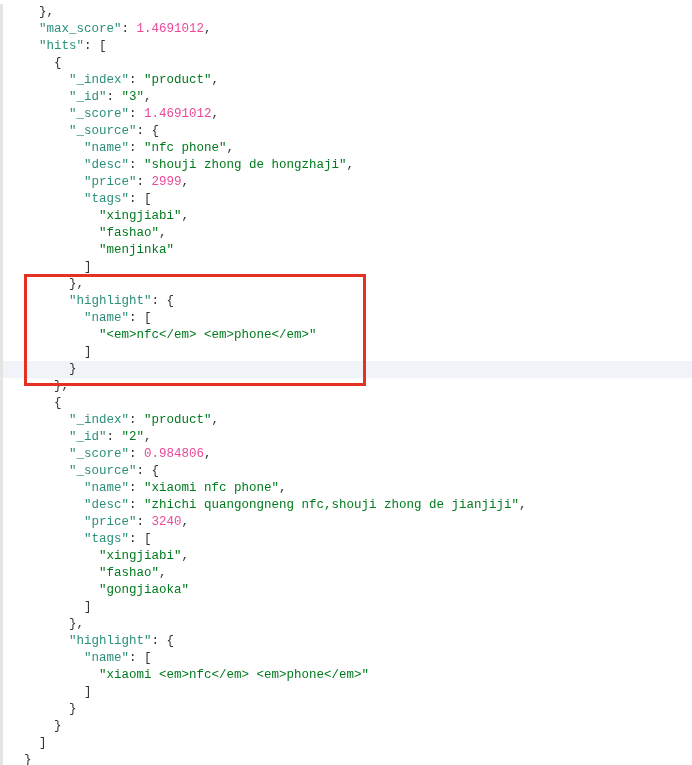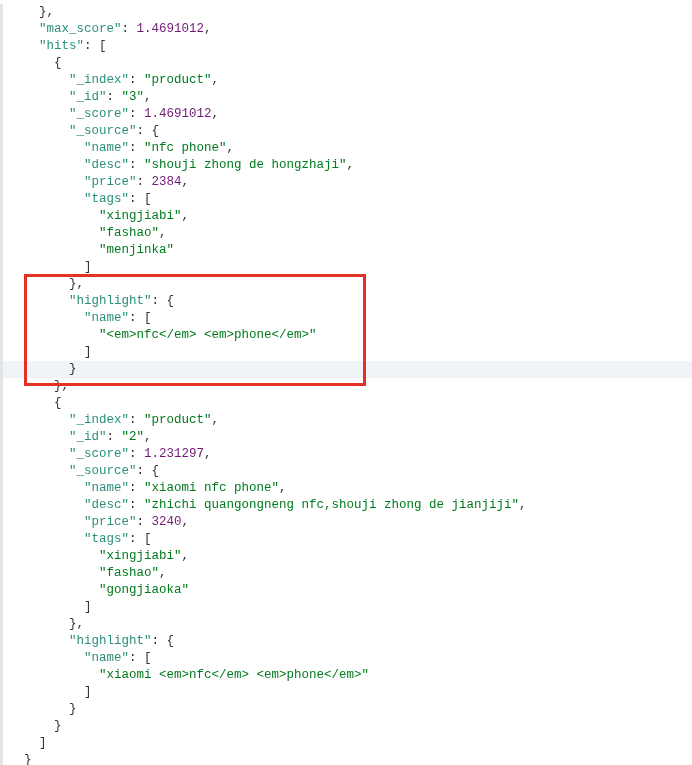--- a/index.html
+++ b/index.html
@@ -19,21 +19,21 @@
   }
   .line {
     position: relative;
     white-space: pre;
     padding-left: 6px;
     border-left: 3px solid #e4e4e4;
   }
   .ks { color: #2a8f7b; }   
   .vs { color: #007a1e; }   
   .punc { color: #333; }
-  .num { color: #701a75; }
+  .num { color: #ec4899; }
   .caret-row {
     background: #f0f3f7;
   }
   .highlight-box {
     position: absolute;
     border: 3px solid #e53123;
     pointer-events: none;
   }
 </style>
 </head>
@@ -44,37 +44,37 @@
       <div class="line"><span class="punc">    },</span></div>
       <div class="line"><span class="punc">    </span><span class="ks">"max_score"</span><span class="punc">: </span><span class="num">1.4691012</span><span class="punc">,</span></div>
       <div class="line"><span class="punc">    </span><span class="ks">"hits"</span><span class="punc">: [</span></div>
       <div class="line"><span class="punc">      {</span></div>
       <div class="line"><span class="punc">        </span><span class="ks">"_index"</span><span class="punc">: </span><span class="vs">"product"</span><span class="punc">,</span></div>
       <div class="line"><span class="punc">        </span><span class="ks">"_id"</span><span class="punc">: </span><span class="vs">"3"</span><span class="punc">,</span></div>
       <div class="line"><span class="punc">        </span><span class="ks">"_score"</span><span class="punc">: </span><span class="num">1.4691012</span><span class="punc">,</span></div>
       <div class="line"><span class="punc">        </span><span class="ks">"_source"</span><span class="punc">: {</span></div>
       <div class="line"><span class="punc">          </span><span class="ks">"name"</span><span class="punc">: </span><span class="vs">"nfc phone"</span><span class="punc">,</span></div>
       <div class="line"><span class="punc">          </span><span class="ks">"desc"</span><span class="punc">: </span><span class="vs">"shouji zhong de hongzhaji"</span><span class="punc">,</span></div>
-      <div class="line"><span class="punc">          </span><span class="ks">"price"</span><span class="punc">: </span><span class="num">2384</span><span class="punc">,</span></div>
+      <div class="line"><span class="punc">          </span><span class="ks">"price"</span><span class="punc">: </span><span class="num">2999</span><span class="punc">,</span></div>
       <div class="line"><span class="punc">          </span><span class="ks">"tags"</span><span class="punc">: [</span></div>
       <div class="line"><span class="punc">            </span><span class="vs">"xingjiabi"</span><span class="punc">,</span></div>
       <div class="line"><span class="punc">            </span><span class="vs">"fashao"</span><span class="punc">,</span></div>
       <div class="line"><span class="punc">            </span><span class="vs">"menjinka"</span></div>
       <div class="line"><span class="punc">          ]</span></div>
       <div class="line"><span class="punc">        },</span></div>
       <div class="line"><span class="punc">        </span><span class="ks">"highlight"</span><span class="punc">: {</span></div>
       <div class="line"><span class="punc">          </span><span class="ks">"name"</span><span class="punc">: [</span></div>
       <div class="line"><span class="punc">            </span><span class="vs">"&lt;em&gt;nfc&lt;/em&gt; &lt;em&gt;phone&lt;/em&gt;"</span></div>
       <div class="line"><span class="punc">          ]</span></div>
       <div class="line caret-row"><span class="punc">        }</span></div>
       <div class="line"><span class="punc">      },</span></div>
       <div class="line"><span class="punc">      {</span></div>
       <div class="line"><span class="punc">        </span><span class="ks">"_index"</span><span class="punc">: </span><span class="vs">"product"</span><span class="punc">,</span></div>
       <div class="line"><span class="punc">        </span><span class="ks">"_id"</span><span class="punc">: </span><span class="vs">"2"</span><span class="punc">,</span></div>
-      <div class="line"><span class="punc">        </span><span class="ks">"_score"</span><span class="punc">: </span><span class="num">1.231297</span><span class="punc">,</span></div>
+      <div class="line"><span class="punc">        </span><span class="ks">"_score"</span><span class="punc">: </span><span class="num">0.984806</span><span class="punc">,</span></div>
       <div class="line"><span class="punc">        </span><span class="ks">"_source"</span><span class="punc">: {</span></div>
       <div class="line"><span class="punc">          </span><span class="ks">"name"</span><span class="punc">: </span><span class="vs">"xiaomi nfc phone"</span><span class="punc">,</span></div>
       <div class="line"><span class="punc">          </span><span class="ks">"desc"</span><span class="punc">: </span><span class="vs">"zhichi quangongneng nfc,shouji zhong de jianjiji"</span><span class="punc">,</span></div>
       <div class="line"><span class="punc">          </span><span class="ks">"price"</span><span class="punc">: </span><span class="num">3240</span><span class="punc">,</span></div>
       <div class="line"><span class="punc">          </span><span class="ks">"tags"</span><span class="punc">: [</span></div>
       <div class="line"><span class="punc">            </span><span class="vs">"xingjiabi"</span><span class="punc">,</span></div>
       <div class="line"><span class="punc">            </span><span class="vs">"fashao"</span><span class="punc">,</span></div>
       <div class="line"><span class="punc">            </span><span class="vs">"gongjiaoka"</span></div>
       <div class="line"><span class="punc">          ]</span></div>
       <div class="line"><span class="punc">        },</span></div>

